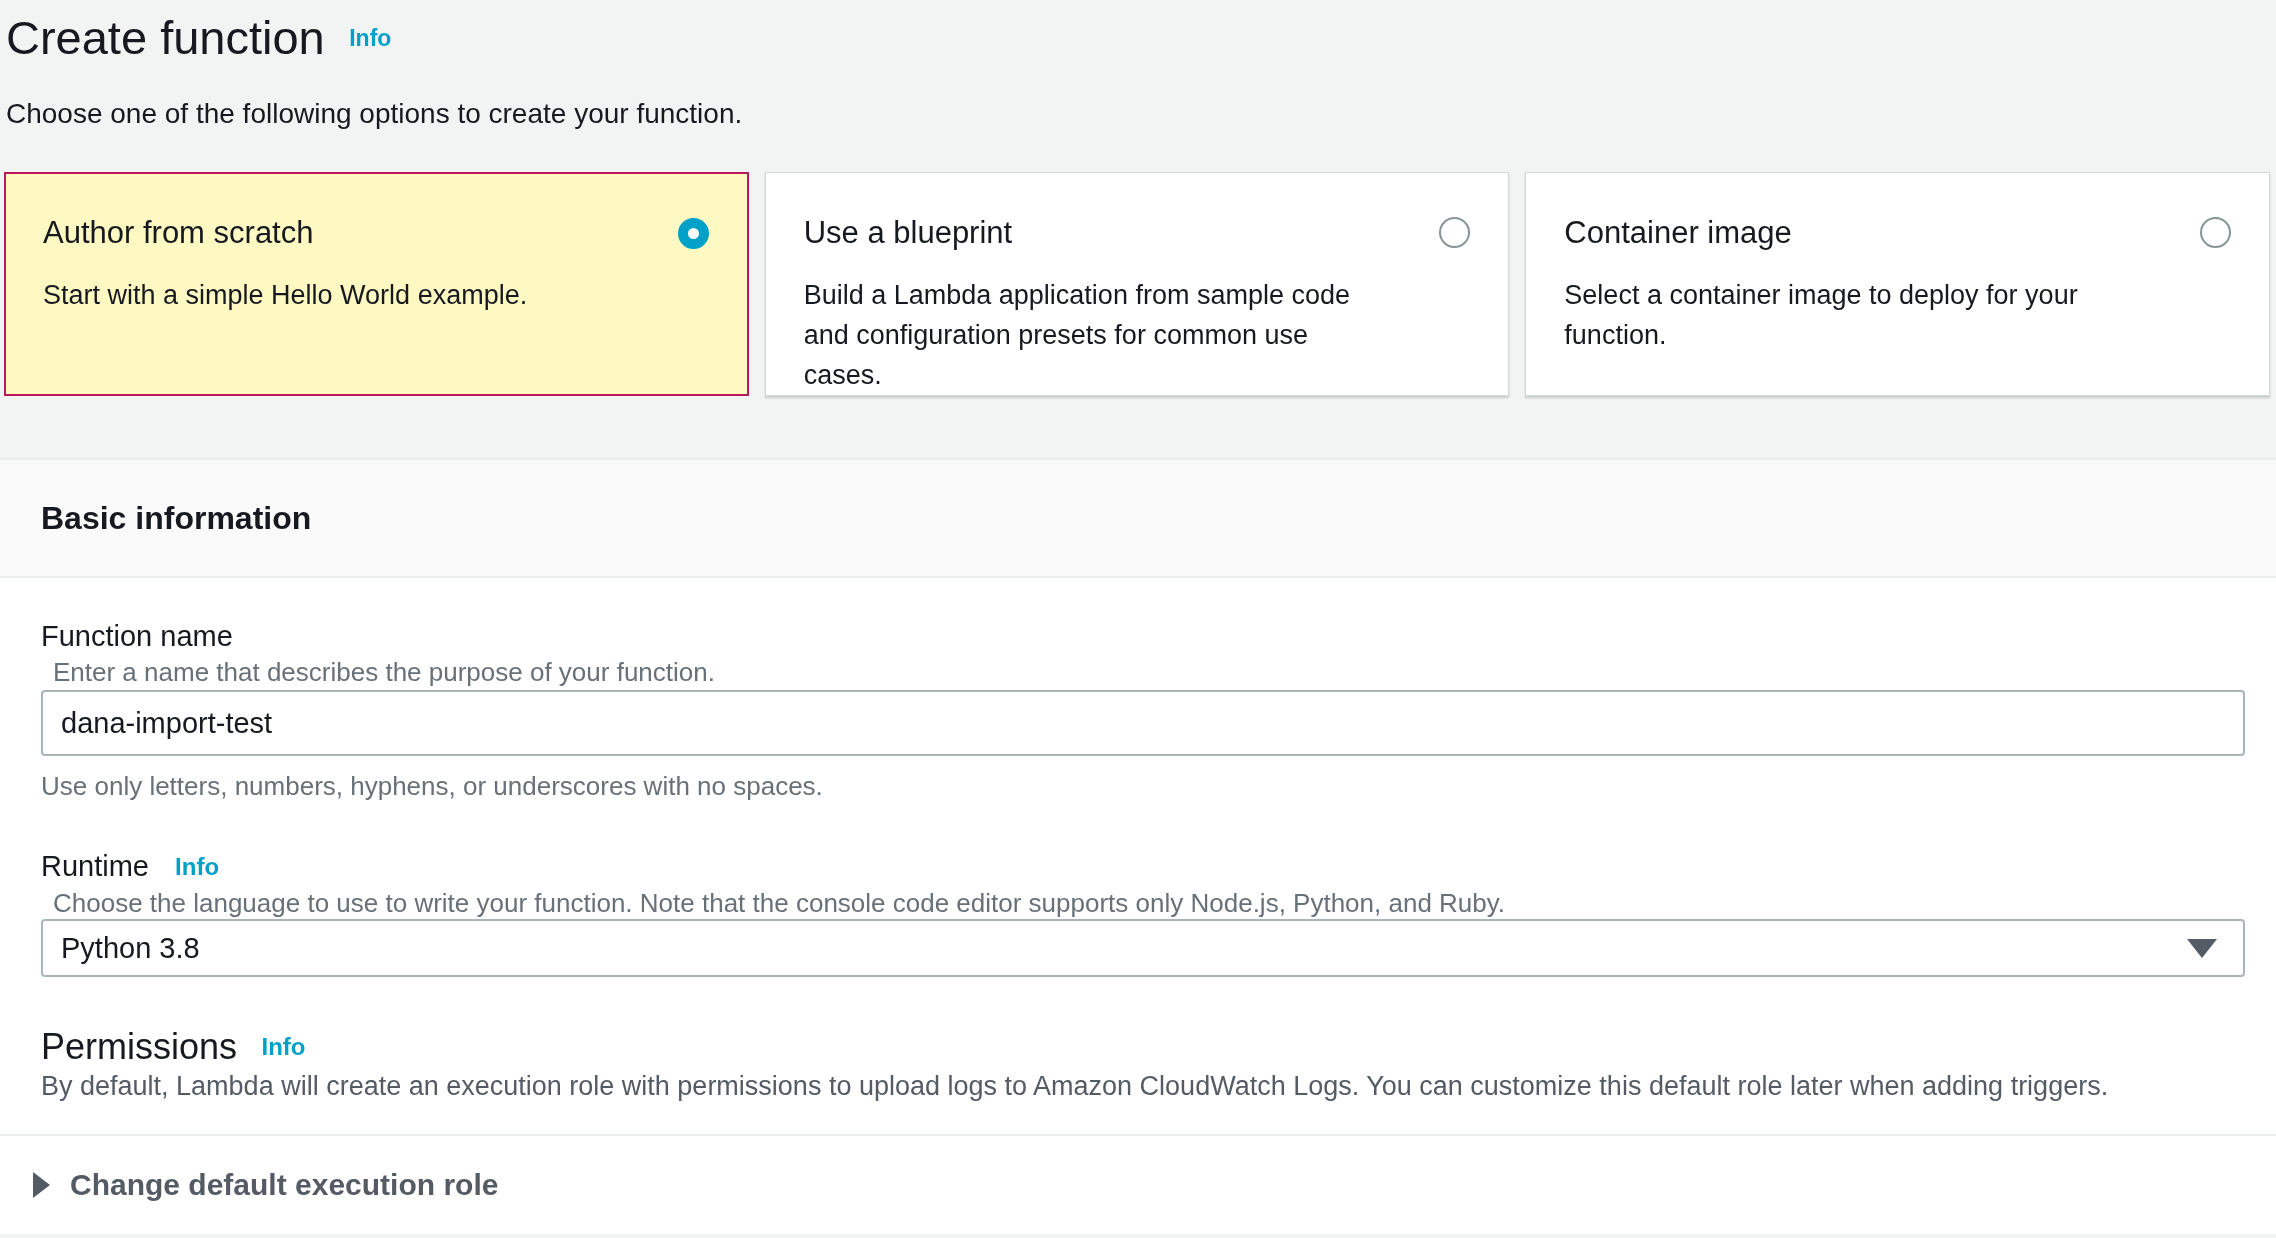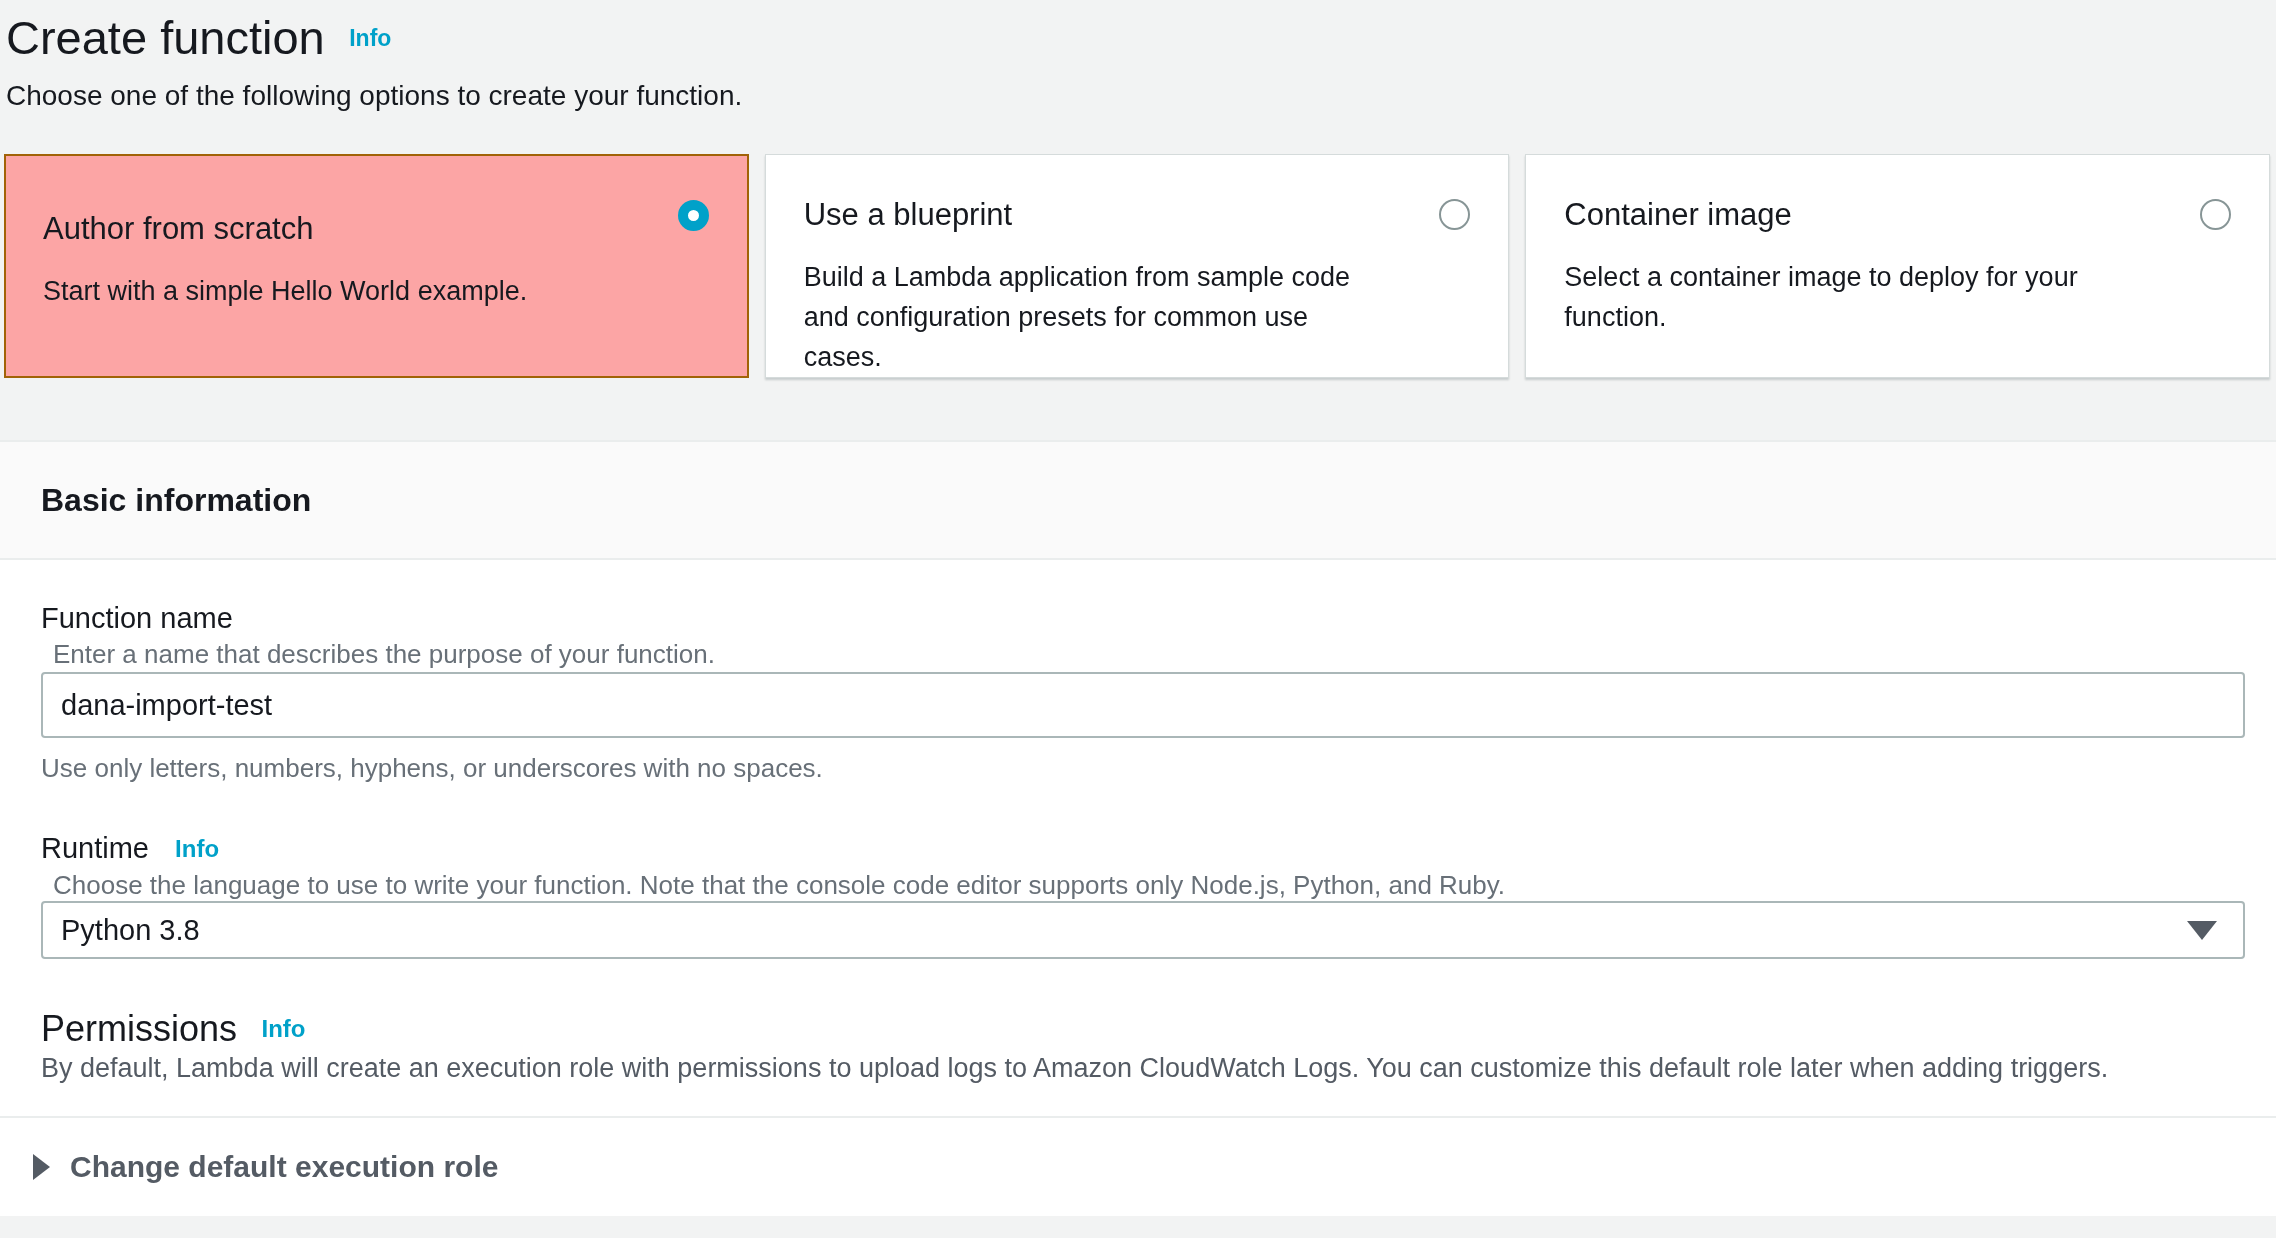--- a/index.html
+++ b/index.html
@@ -13,33 +13,33 @@
   
   .header { padding: 10px 6px 0 6px; }
   h1.page-title {
     font-size: 47px; font-weight: 400; line-height: 56px; color: #16191f;
     display: inline-block;
   }
   .info-link {
     color: #00a1c9; font-weight: 700; cursor: pointer; text-decoration: none;
   }
   .title-info { font-size: 23px; margin-left: 20px; vertical-align: 8px; }
-  .subtitle { font-size: 28px; line-height: 36px; margin-top: 12px; color: #16191f; }
+  .subtitle { font-size: 28px; line-height: 36px; margin-top: 30px; color: #16191f; }
 
   
   .cards { display: flex; gap: 16px; margin: 40px 6px 0 4px; }
   .card {
     flex: 1; position: relative; min-height: 220px;
     background: #ffffff; border: 1px solid #d5dbdb;
     box-shadow: 0 2px 2px 0 rgba(0,28,36,0.18);
     padding: 40px 36px 0 38px; cursor: pointer;
   }
   .card.selected {
-    background: #fca5a5; border: 2px solid #a16207;
-    box-shadow: none; padding: 53px 35px 0 37px;
+    background: #fef9c3; border: 2px solid #be185d;
+    box-shadow: none; padding: 39px 35px 0 37px;
   }
   .card-title { font-size: 31px; font-weight: 400; line-height: 40px; color: #16191f; }
   .card-desc { font-size: 27px; line-height: 40px; margin-top: 22px; color: #16191f; padding-right: 96px; }
   .radio {
     position: absolute; top: 44px; right: 38px;
     width: 31px; height: 31px; border-radius: 50%;
     background: #ffffff; border: 2px solid #879596;
   }
   .radio.checked { border: 10px solid #00a1c9; }
 

